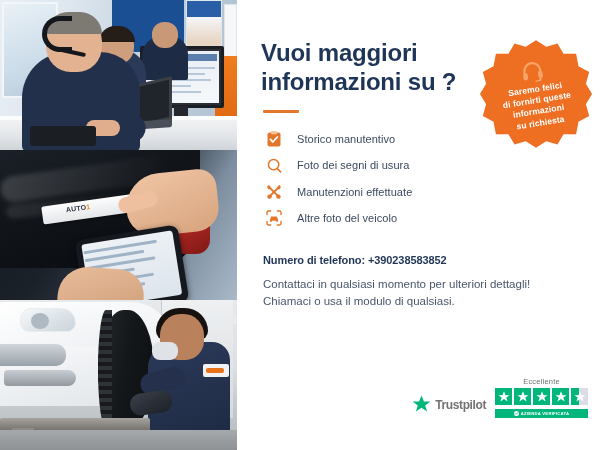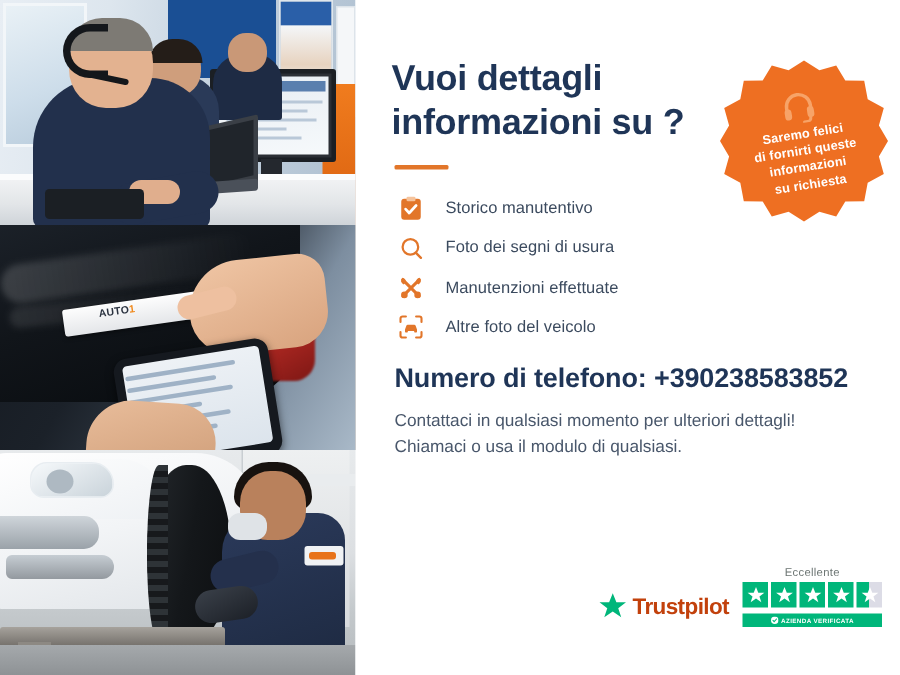--- a/index.html
+++ b/index.html
@@ -230,33 +230,33 @@
   }
   .feature .flabel {
     margin-left: 12px;
     font-size: 11px;
     color: #3b4a5e;
     letter-spacing: .05px;
   }
 
   
   .phone-line {
-    margin: 10px 0 0 2px;
-    font-size: 18px; font-weight: bold; color:#1f3557;
+    margin: 22px 0 0 2px;
+    font-size: 11px; font-weight: bold; color:#1f3557;
     letter-spacing: -0.1px;
   }
   .sub { margin: 10px 0 0 2px; font-size:11.5px; line-height:1.55; color:#49576b; }
 
   
   .tp {
     position:absolute; right: 12px; bottom: 32px;
     display:flex; align-items:flex-end; gap:9px;
   }
   .tp-brand { display:flex; align-items:center; gap:4px; padding-bottom:4px; }
-  .tp-brand .tp-name { font-size:15px; font-weight:bold; color:#c2410c; letter-spacing:-0.4px; }
+  .tp-brand .tp-name { font-size:12px; font-weight:bold; color:#737373; letter-spacing:-0.4px; }
   .tp-right { display:flex; flex-direction:column; align-items:center; gap:2px; }
   .tp-rating { font-size:7.5px; color:#6b7472; letter-spacing:.2px; }
   .tp-stars { display:flex; gap:2px; }
   .tp-star { width:17px; height:17px; background:#00b67a; display:flex; align-items:center; justify-content:center; }
   .tp-star.half { background: linear-gradient(90deg,#00b67a 50%,#dcdce6 50%); }
   .tp-verified {
     margin-top:2px; width:93px; height:9px; background:#00b67a;
     display:flex; align-items:center; justify-content:center; gap:2px;
   }
   .tp-verified span { font-size:4.2px; color:#fff; letter-spacing:.25px; font-weight:bold; }
@@ -354,21 +354,21 @@
       <div class="lift"></div>
       <div class="liftpost"></div>
       <div class="floor"></div>
     </div>
 
   </div>
 
   <div class="content">
 
     <h1 class="headline">
-      <span>Vuoi dettagli</span><br>
+      <span>Vuoi maggiori</span><br>
       <span>informazioni su ?</span>
     </h1>
 
     <div class="rule"></div>
 
     <div class="badge">
       <svg class="burst" viewBox="0 0 120 120">
         <path fill="#ee6f22" d="M60 2.5 71 9.5 83 6 89.5 16.8 103 17 105.5 30.2 117 36.5 113.5 49 120 60 113.5 71 117 83.5 105.5 89.8 103 103 89.5 103.2 83 114 71 110.5 60 117.5 49 110.5 37 114 30.5 103.2 17 103 14.5 89.8 3 83.5 6.5 71 0 60 6.5 49 3 36.5 14.5 30.2 17 17 30.5 16.8 37 6 49 9.5Z"></path>
       </svg>
       <div class="inner">

